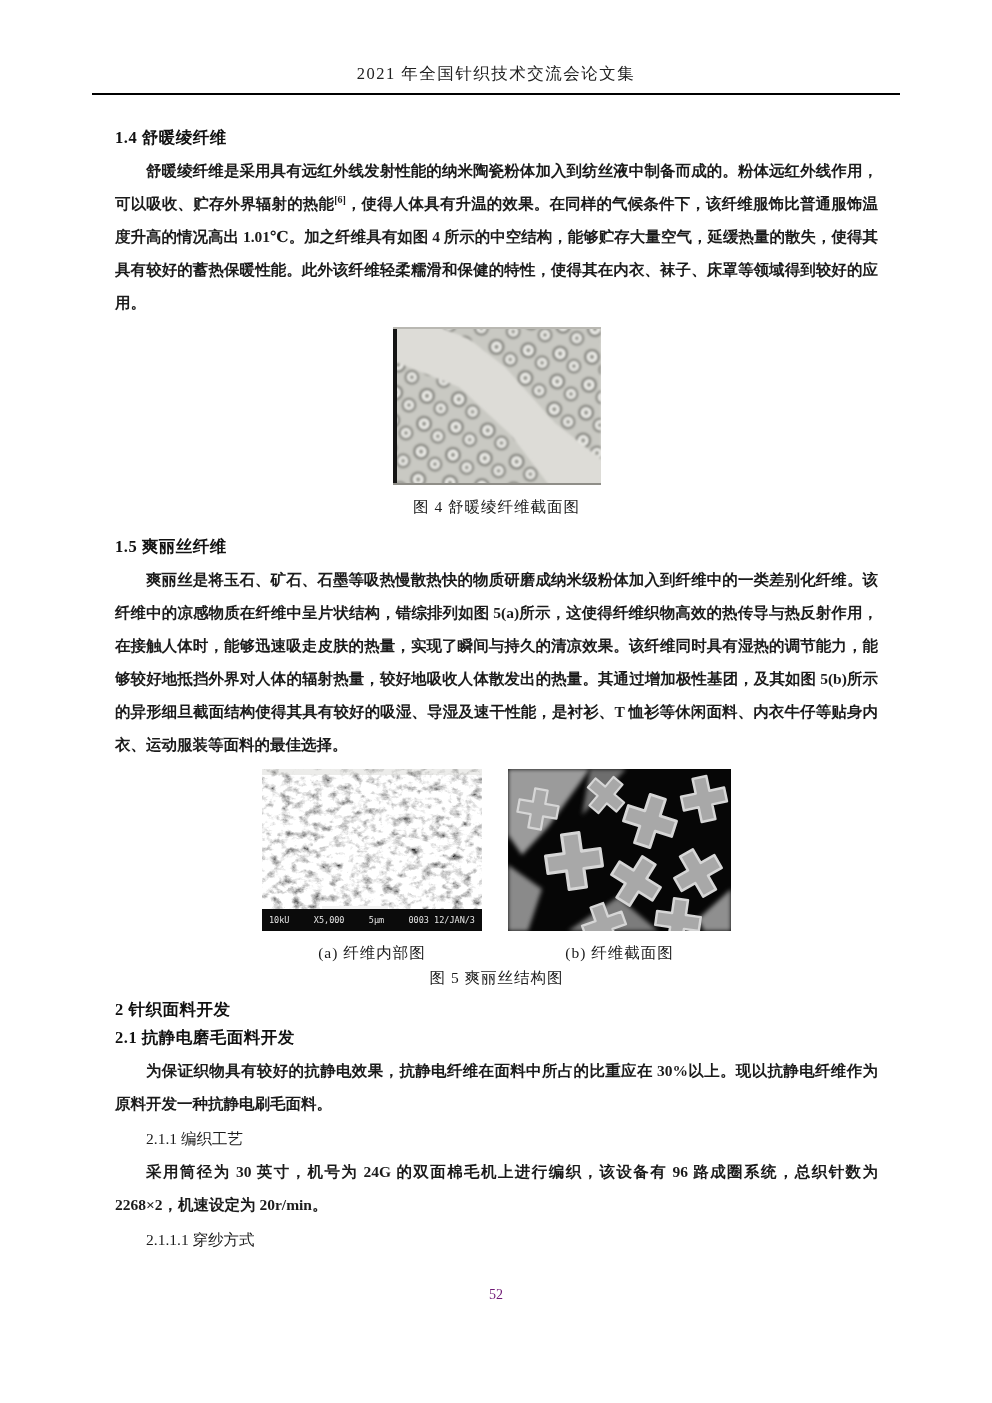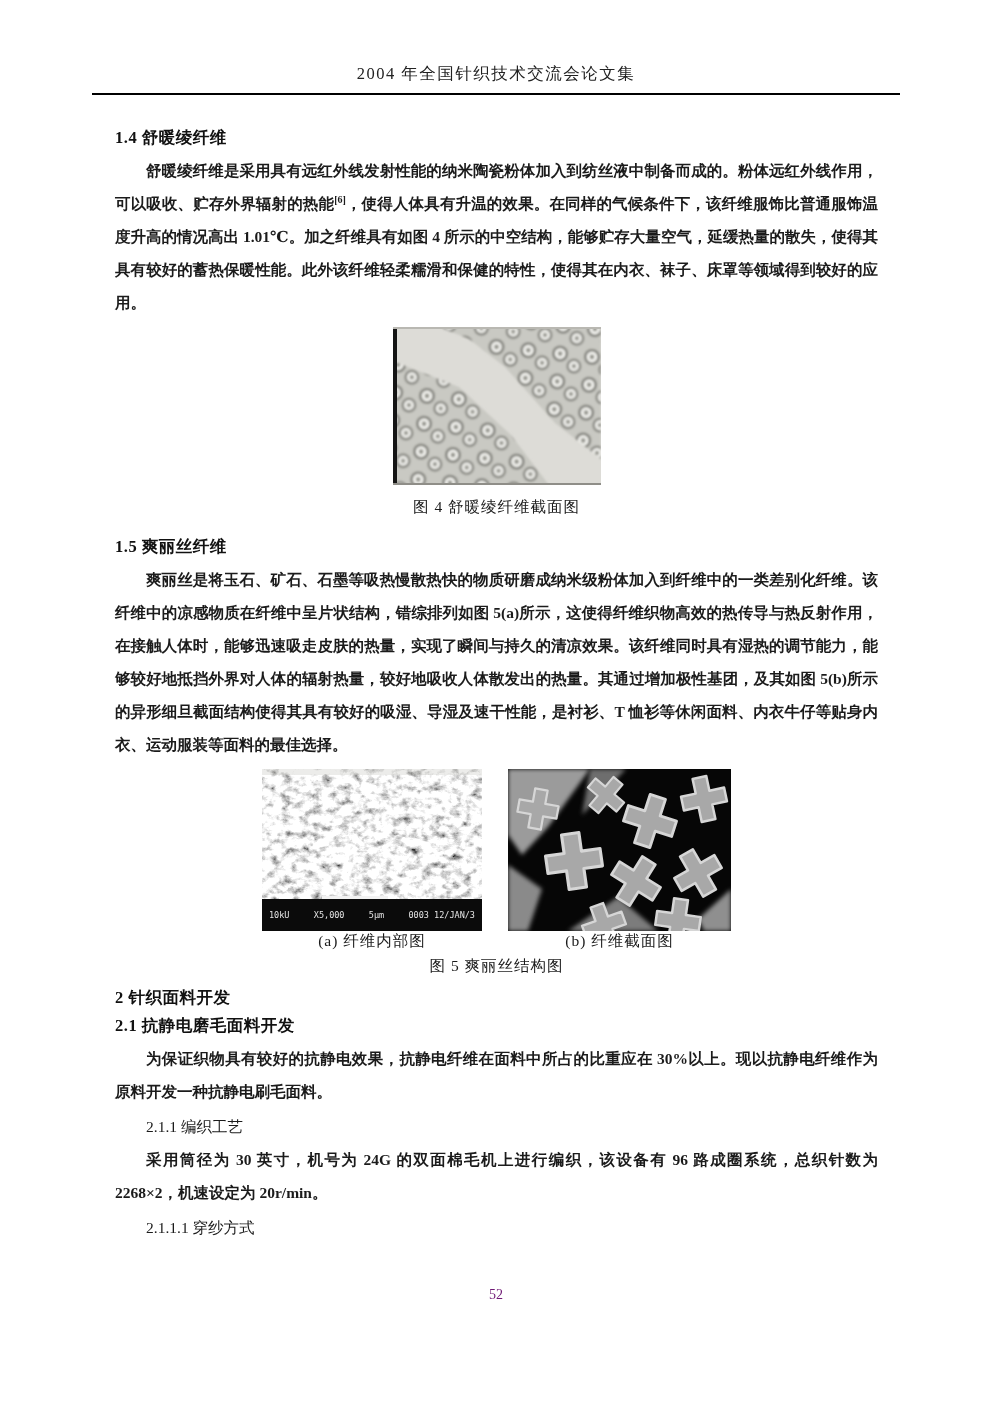--- a/index.html
+++ b/index.html
@@ -70,32 +70,33 @@
   }
   .fig5-row {
     display: flex;
     justify-content: center;
     gap: 26px;
     margin-top: 8px;
   }
   .fig-col { text-align: center; }
   .sub-caption {
     font-size: 15.5px;
+    margin-top: 12px;
     letter-spacing: 1px;
   }
   .fig5a-frame {
     width: 220px; height: 162px;
     position: relative;
     background: #6f6f6f;
     overflow: hidden;
   }
   .sem-bar {
     position: absolute;
     left: 0; right: 0; bottom: 0;
-    height: 32px;
+    height: 22px;
     background: #0b0b0b;
     display: flex;
     align-items: center;
     justify-content: space-between;
     padding: 0 7px;
     font-family: "DejaVu Sans Mono", monospace;
     font-size: 8.5px;
     color: #e6e6e6;
     white-space: nowrap;
   }
@@ -120,21 +121,21 @@
     font-size: 14px;
     color: #701a75;
   }
 </style>
 </head>
 <body>
 
 <div class="page">
 
   <div class="doc-header">
-    <div class="header-title">2004 年全国针织技术交流会论文集</div>
+    <div class="header-title">2021 年全国针织技术交流会论文集</div>
     <div class="header-rule"></div>
   </div>
 
   <div class="content">
 
     <h3 class="sec first">1.4 舒暖绫纤维</h3>
     <p class="body"><span>舒暖绫纤维是采用具有远红外线发射性能的纳米陶瓷粉体加入到纺丝液中制备而成的。粉体远红外线作用，可以吸收、贮存外界辐射的热能</span><sup>[6]</sup><span>，使得人体具有升温的效果。在同样的气候条件下，该纤维服饰比普通服饰温度升高的情况高出 1.01℃。加之纤维具有如图 4 所示的中空结构，能够贮存大量空气，延缓热量的散失，使得其具有较好的蓄热保暖性能。此外该纤维轻柔糯滑和保健的特性，使得其在内衣、袜子、床罩等领域得到较好的应用。</span></p>
 
     <div class="fig-center">
       <div class="fig4-frame">

